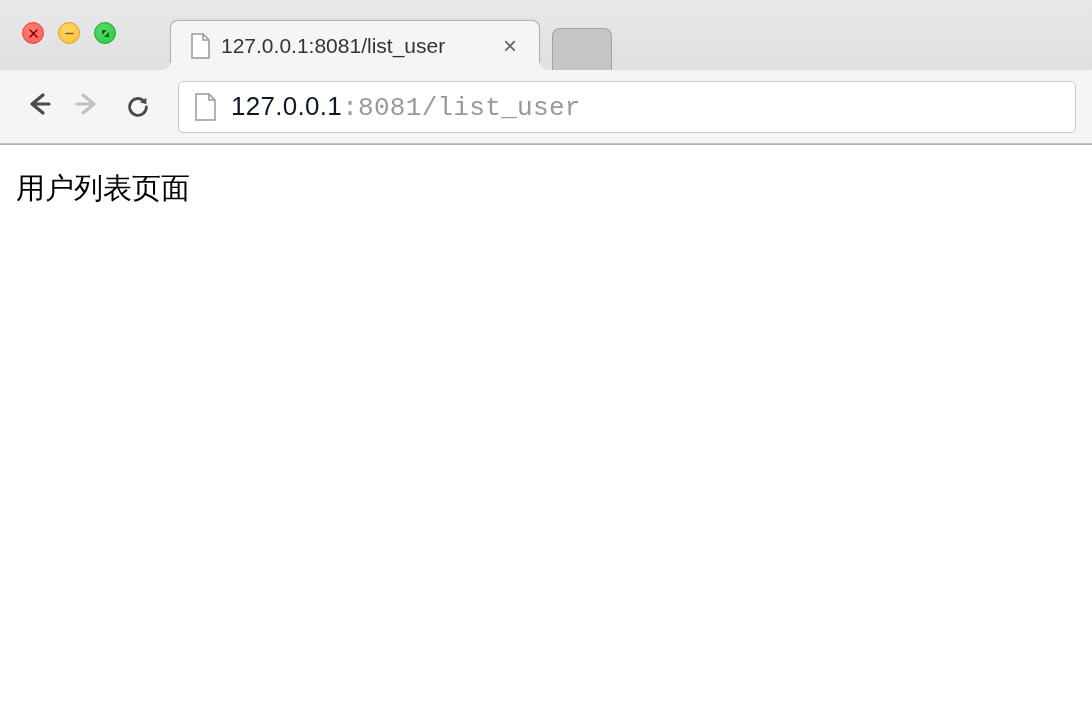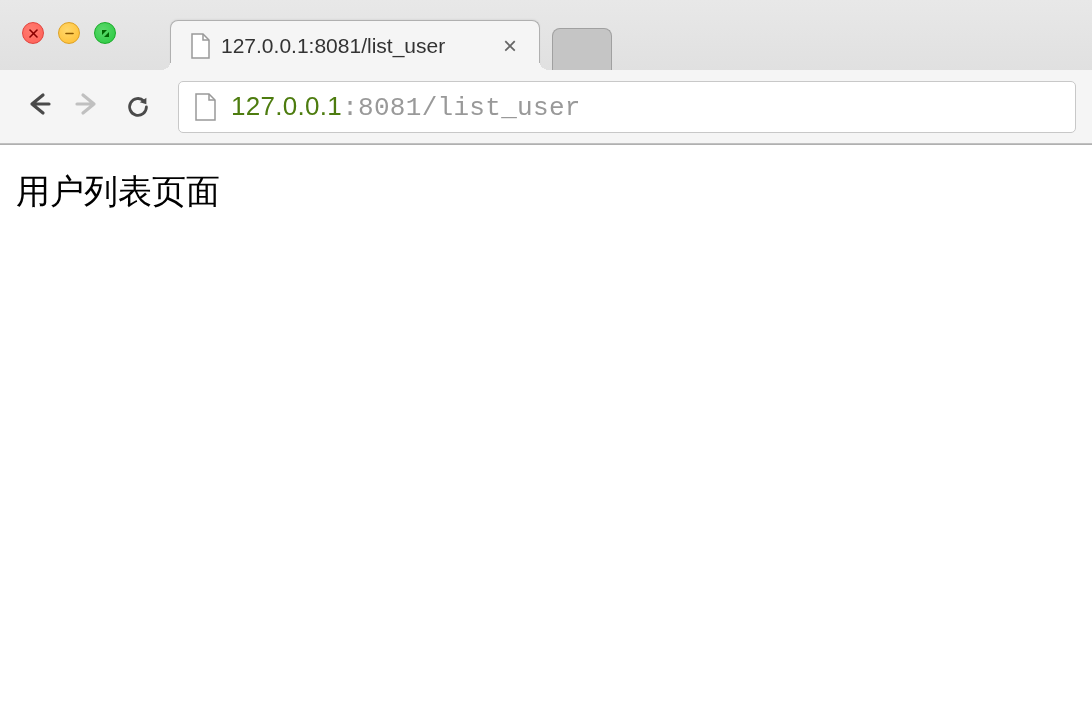--- a/index.html
+++ b/index.html
@@ -173,32 +173,32 @@
     .address-page-icon {
       margin-right: 14px;
       display: flex;
     }
     .address-text {
       font-size: 26px;
       color: #333;
       letter-spacing: 0.3px;
     }
     .address-text .host {
-      color: #4d7c0f;
+      color: #0f172a;
     }
     .address-text .port-path {
       color: #999;
       font-family: Liberation Mono, monospace;
     }
     .page-content {
       padding: 24px 16px;
       background: #ffffff;
     }
     .page-text {
-      font-size: 34px;
+      font-size: 29px;
       color: #000;
       font-weight: 400;
     }
   </style>
 </head>
 <body>
 
 <div class="browser-chrome">
   <div class="title-bar">
     <div class="traffic-lights">

